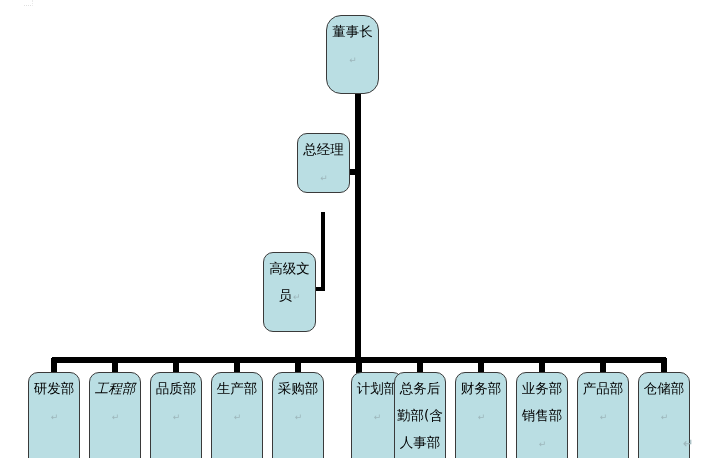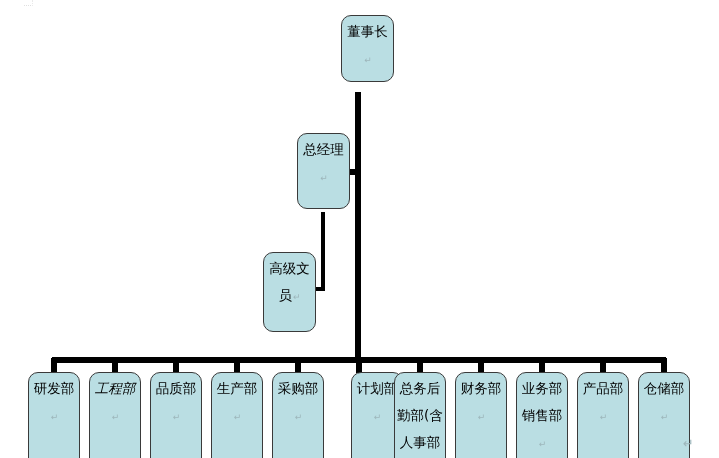--- a/index.html
+++ b/index.html
@@ -47,22 +47,22 @@
     left: 24px;
     top: 0px;
     width: 8px;
     height: 5px;
     border-bottom: 1px dotted #cccccc;
     border-right: 1px dotted #dddddd;
     opacity: 0.6;
     z-index: 0;
   }
   
-  #node-chairman { left: 341px; top: 15px;  width: 53px; height: 67px; }
-  #node-gm       { left: 297px; top: 133px; width: 53px; height: 76px; }
+  #node-chairman { left: 326px; top: 15px;  width: 53px; height: 79px; border-radius: 15px; }
+  #node-gm       { left: 297px; top: 133px; width: 53px; height: 60px; }
   #node-clerk    { left: 263px; top: 252px; width: 53px; height: 80px; font-family: Liberation Serif, serif; }
   
   #l-main     { left: 355px; top: 92px;  width: 6px;   height: 268px; }
   #l-gm-stub  { left: 348px; top: 169px; width: 10px;  height: 6px; }
   #l-gm-down  { left: 321px; top: 212px; width: 4px;   height: 79px; }
   #l-elbow    { left: 314px; top: 287px; width: 11px;  height: 4px; }
   #l-hbar     { left: 52px;  top: 357px; width: 614px; height: 6px; }
   .dept-stub  { top: 358px; width: 6px; height: 15px; }
   .dept { top: 372px; width: 52px; height: 98px; }
 </style>

